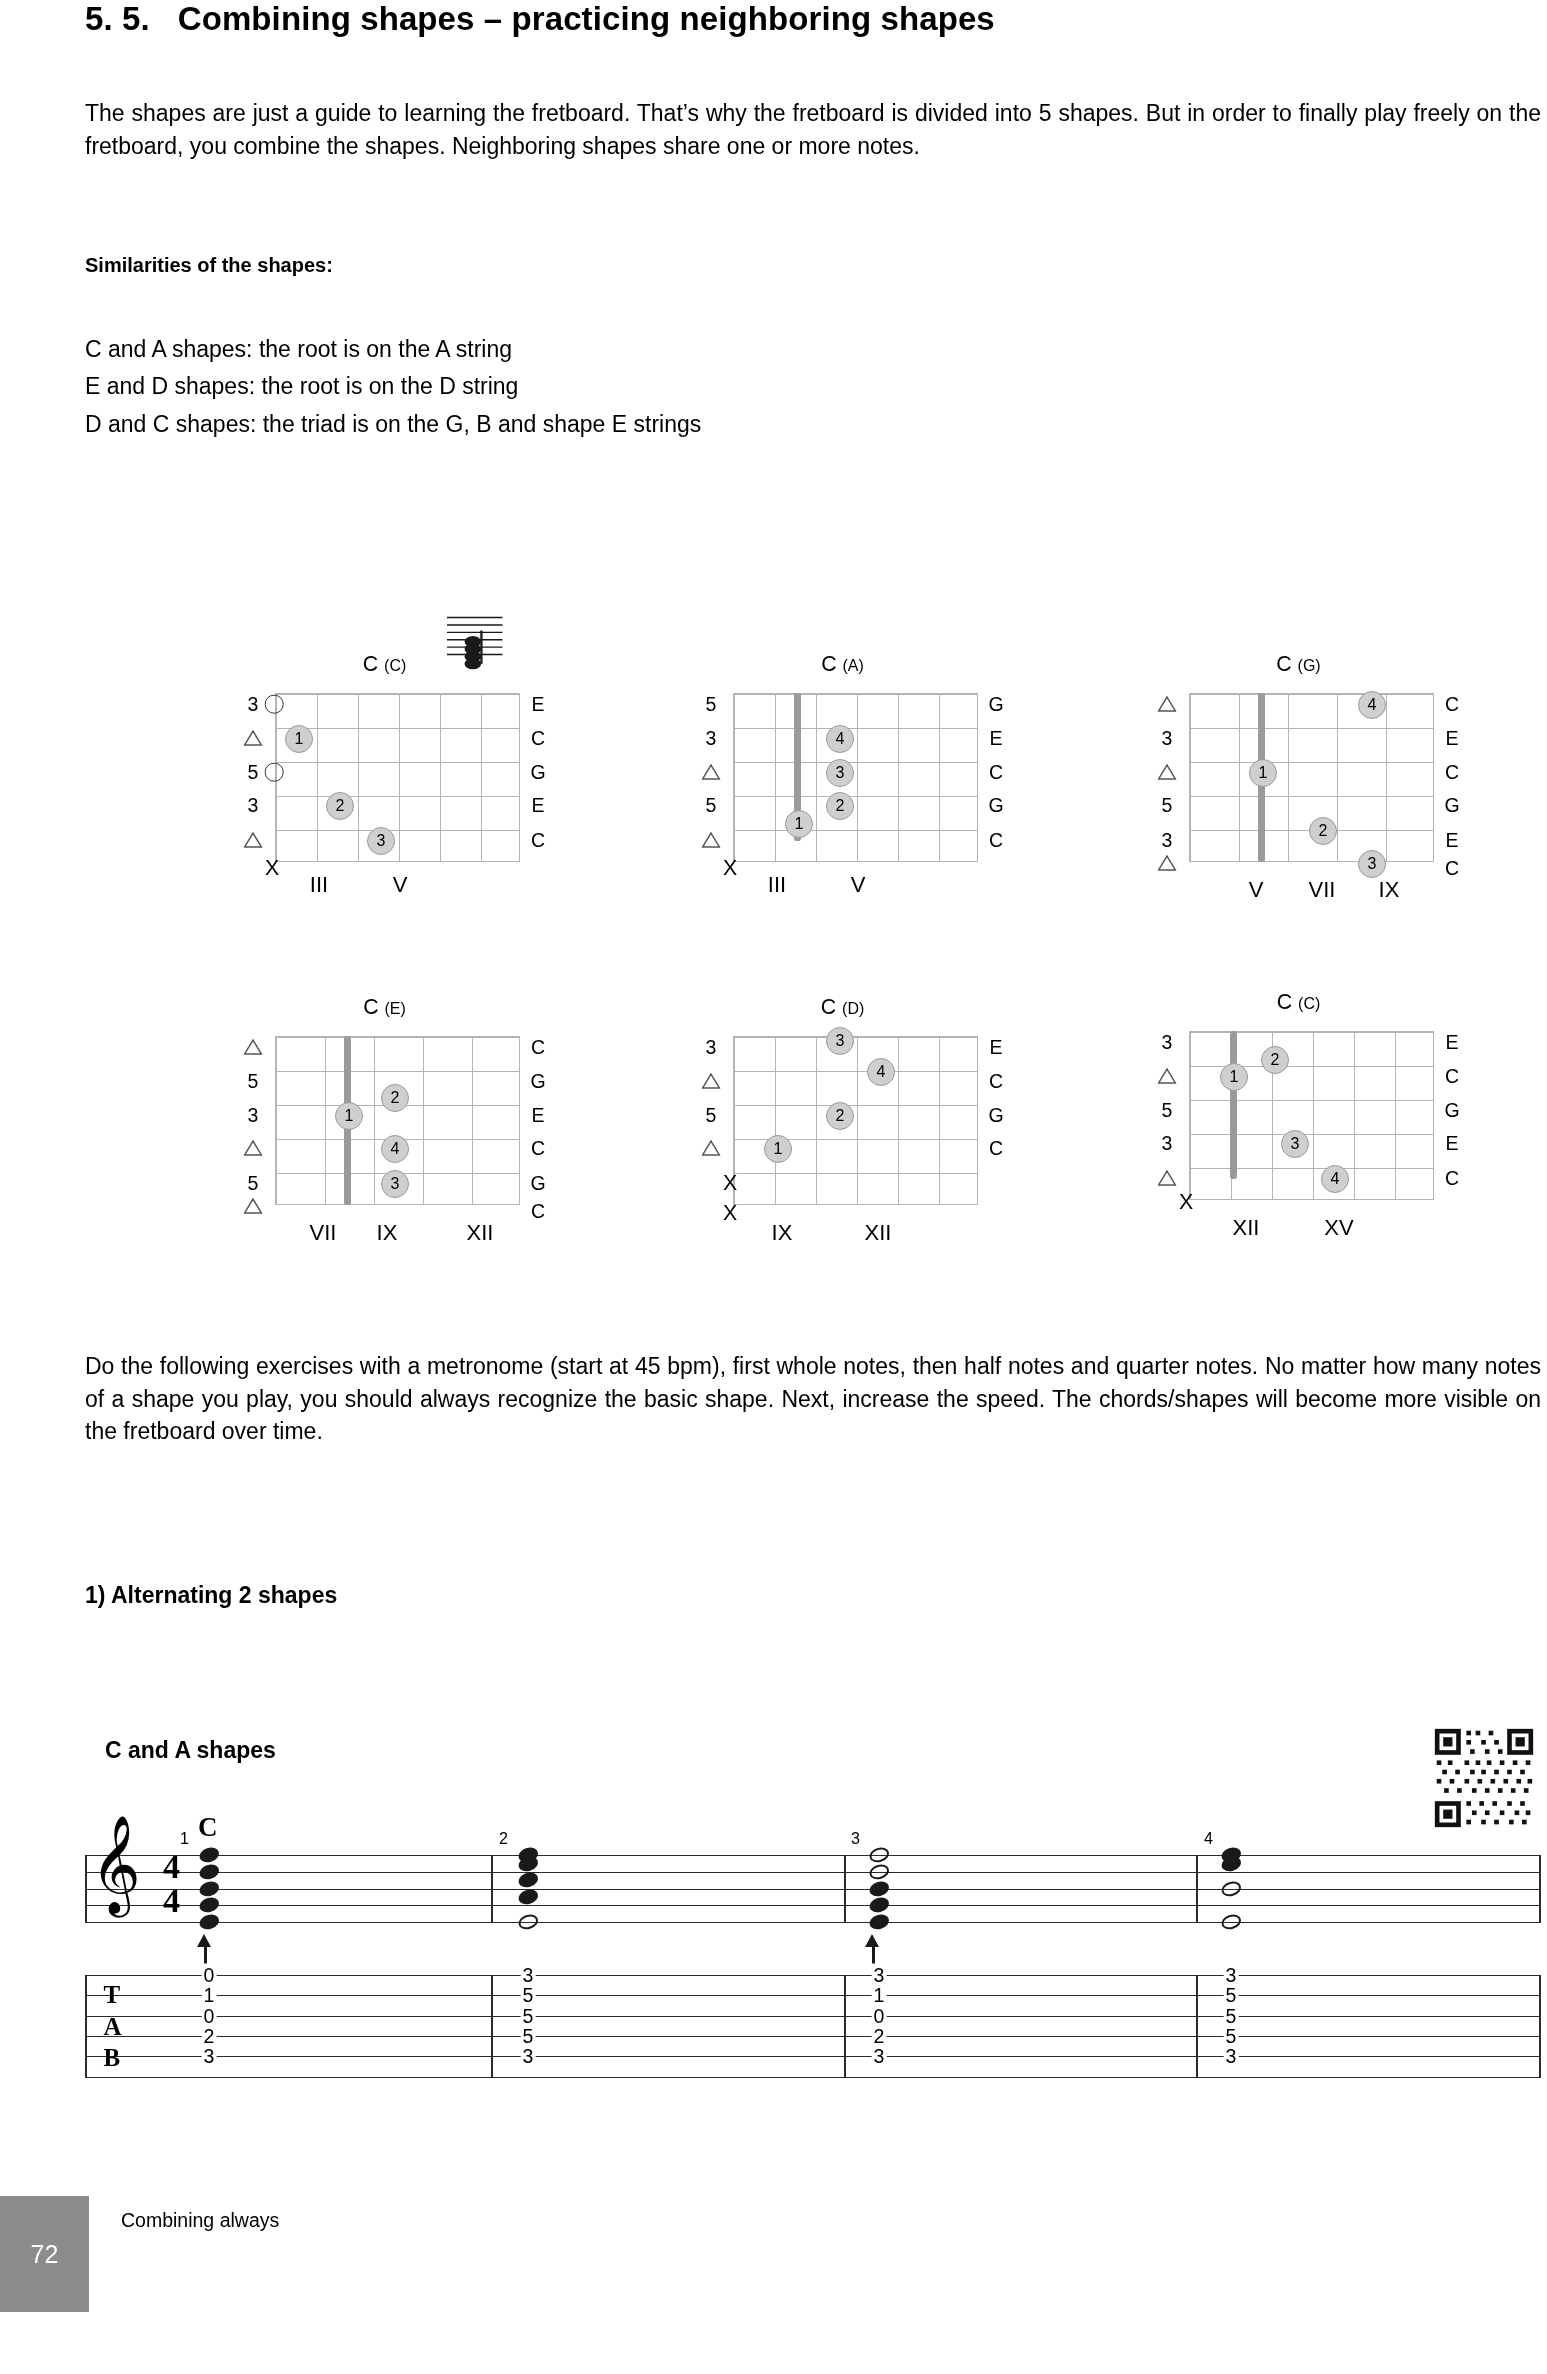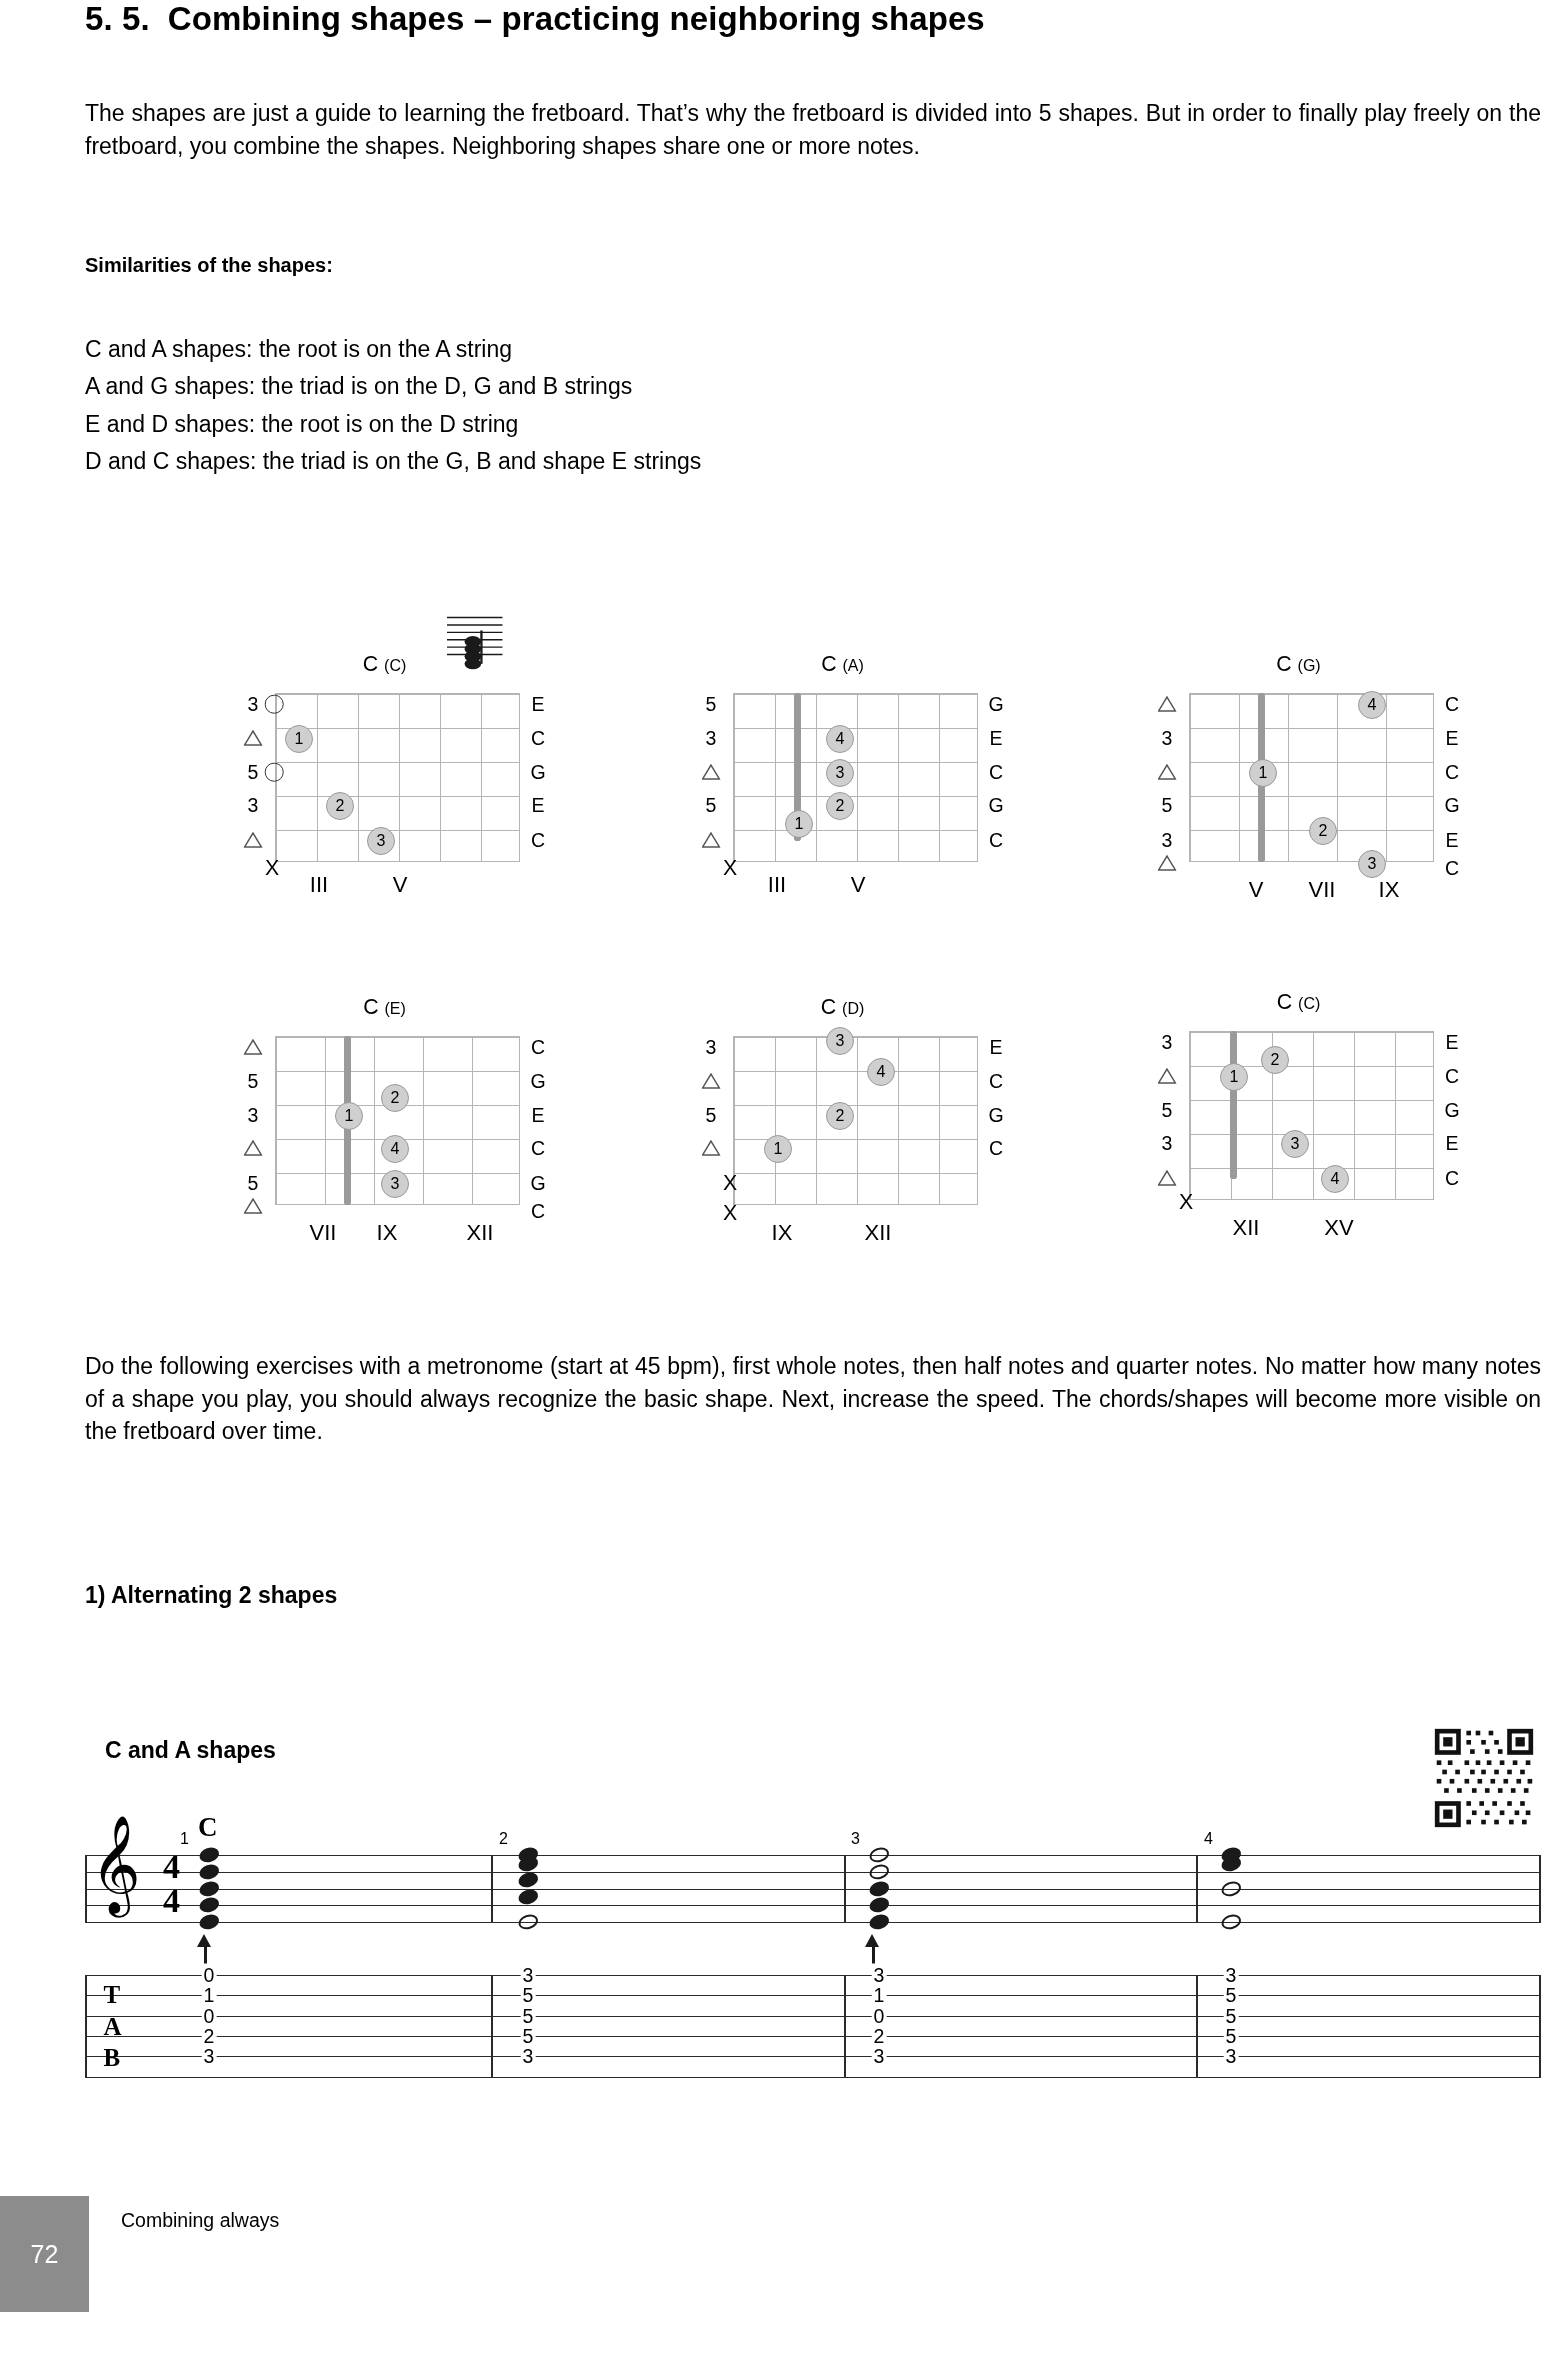--- a/index.html
+++ b/index.html
@@ -41,21 +41,21 @@
     color: #000;
   }
   .chapter-title {
     position: absolute;
     left: 85px;
     top: 0px;
     font-size: 33px;
     font-weight: bold;
     letter-spacing: 0.1px;
   }
-  .chapter-title .num { margin-right: 18px; }
+  .chapter-title .num { margin-right: 28px; }
   .intro {
     position: absolute;
     left: 85px;
     top: 97px;
     width: 1456px;
     font-size: 23px;
     line-height: 1.42;
     text-align: justify;
   }
   .similar-head {
@@ -293,21 +293,20 @@
 
   <div class="chapter-title">
     <span class="num">5. 5.</span><span>Combining shapes – practicing neighboring shapes</span>
   </div>
 
   <div class="intro">The shapes are just a guide to learning the fretboard. That’s why the fretboard is divided into 5 shapes. But in order to finally play freely on the fretboard, you combine the shapes. Neighboring shapes share one or more notes.</div>
 
   <div class="similar-head">Similarities of the shapes:</div>
   <div class="sim-list">
     <div>C and A shapes: the root is on the A string</div>
-    <div>A and G shapes: the triad is on the D, G and B strings</div>
     <div>E and D shapes: the root is on the D string</div>
     <div>D and C shapes: the triad is on the G, B and shape E strings</div>
   </div>
 
   <div class="diagram" style="left:227px; top:682px;">
     <div class="title">
       <span>C</span>
       <span class="sub">(C)</span>
     </div>
     <div class="grid"></div>

